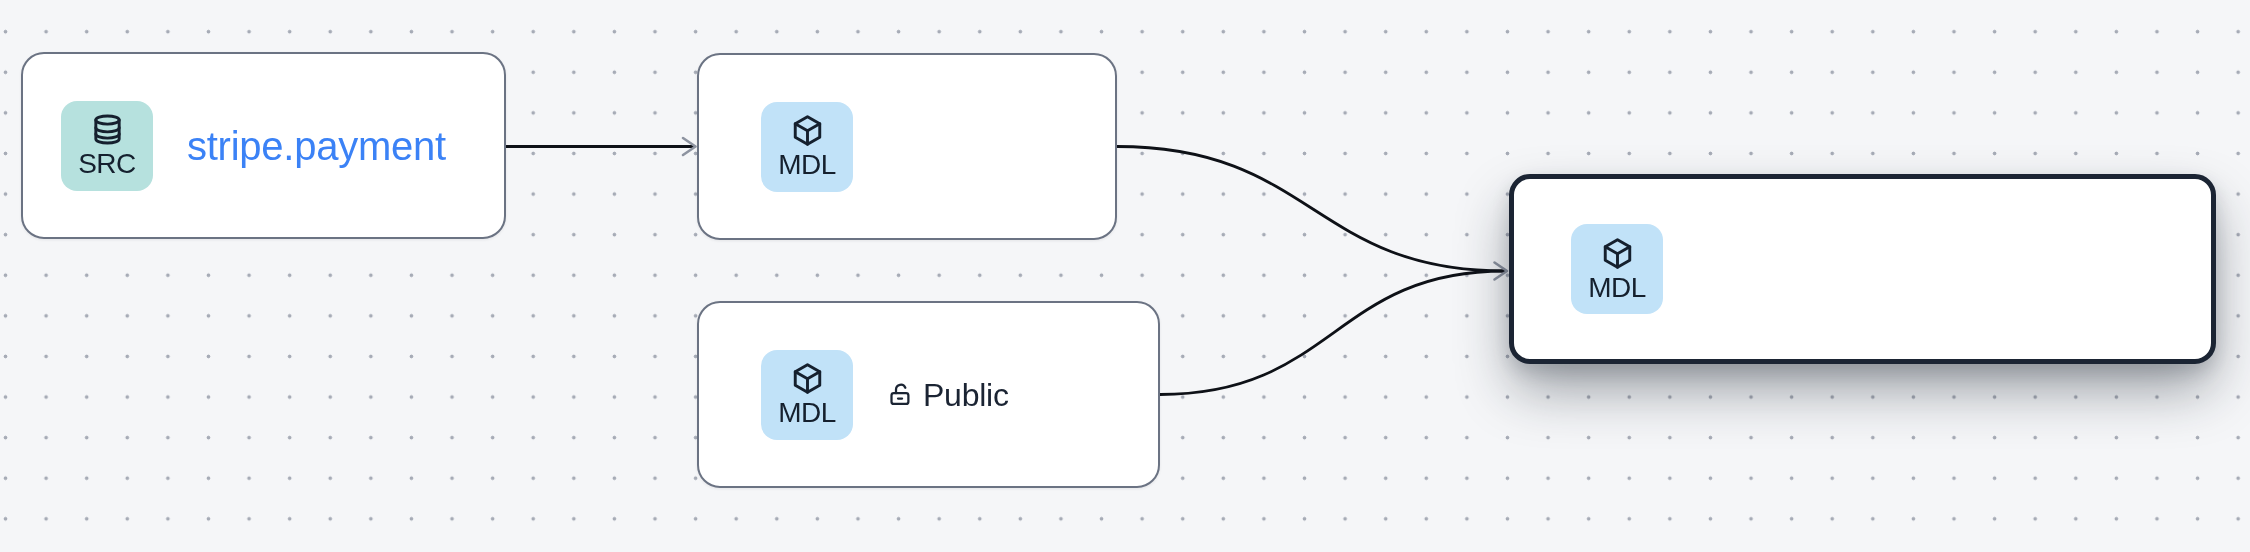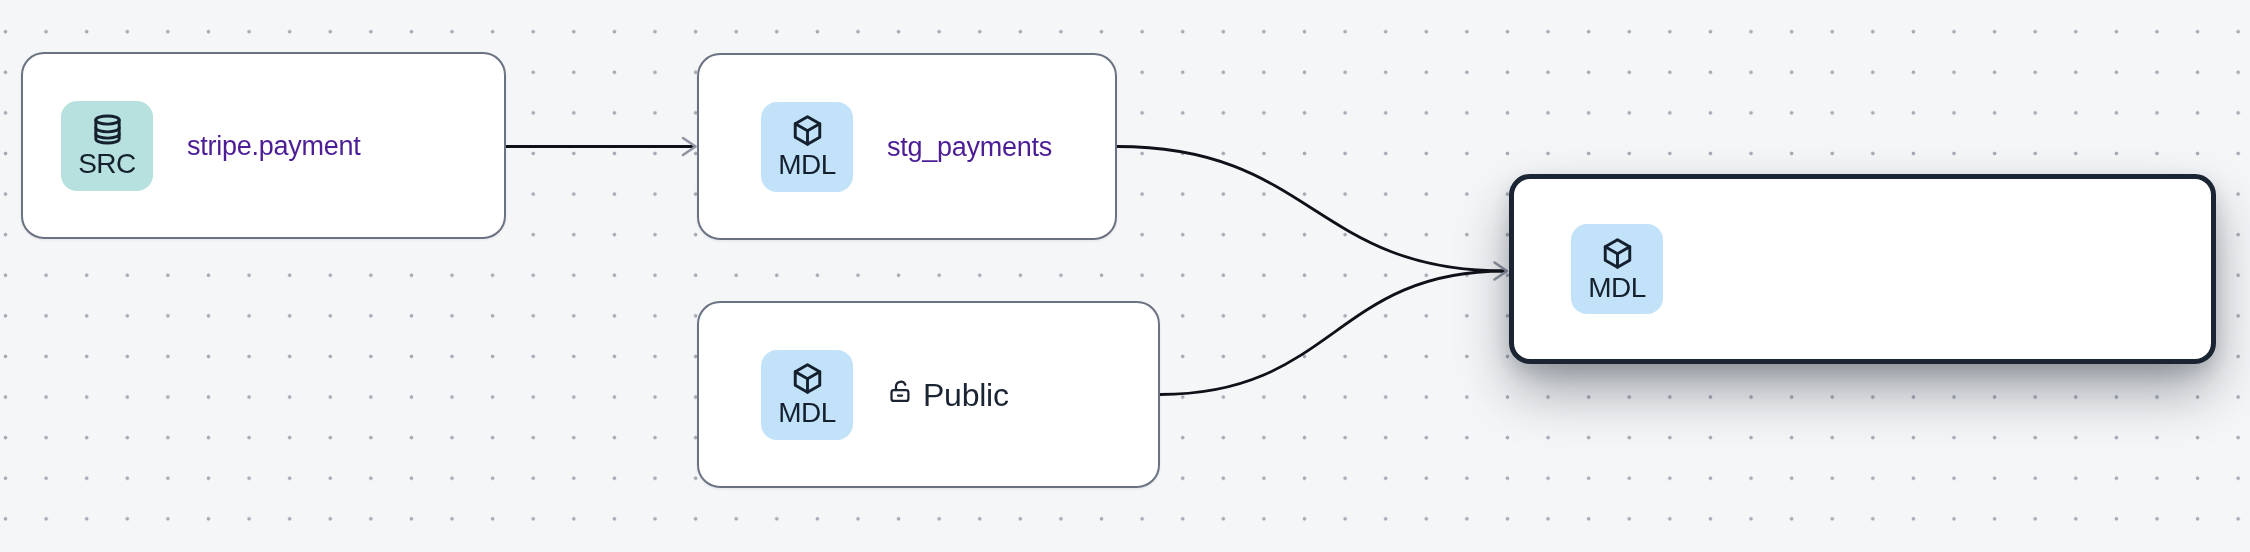--- a/index.html
+++ b/index.html
@@ -89,29 +89,29 @@
   }
 
   .node-body {
     margin-left: 34px;
     display: flex;
     flex-direction: column;
     justify-content: center;
     min-width: 0;
   }
   .node-title {
-    font-size: 27px;
+    font-size: 40px;
     line-height: 46px;
     letter-spacing: -0.25px;
-    color: #4c1d95;
+    color: #3b82f6;
     white-space: nowrap;
   }
   .node-meta {
     display: flex;
-    align-items: flex-start;
+    align-items: center;
     gap: 9px;
     margin-top: 0;
     color: #1b2433;
   }
   .node-meta svg { display: block; width: 27px; height: 27px; }
   .meta-label {
     font-size: 32px;
     line-height: 34px;
     letter-spacing: -0.25px;
     white-space: nowrap;
@@ -154,23 +154,20 @@
   </div>
 
   <div class="node node-stg-payments">
     <div class="badge mdl">
       <svg viewBox="0 0 24 24">
         <path class="icon-stroke" d="M12 2.6 L20.4 7.4 V16.6 L12 21.4 L3.6 16.6 V7.4 Z"></path>
         <path class="icon-stroke" d="M3.6 7.4 L12 12.2 L20.4 7.4"></path>
         <path class="icon-stroke" d="M12 12.2 V21.4"></path>
       </svg>
       <div class="badge-label">MDL</div>
-    </div>
-    <div class="node-body">
-      <div class="node-title">stg_payments</div>
     </div>
   </div>
 
   <div class="node node-fct-orders">
     <div class="badge mdl">
       <svg viewBox="0 0 24 24">
         <path class="icon-stroke" d="M12 2.6 L20.4 7.4 V16.6 L12 21.4 L3.6 16.6 V7.4 Z"></path>
         <path class="icon-stroke" d="M3.6 7.4 L12 12.2 L20.4 7.4"></path>
         <path class="icon-stroke" d="M12 12.2 V21.4"></path>
       </svg>

